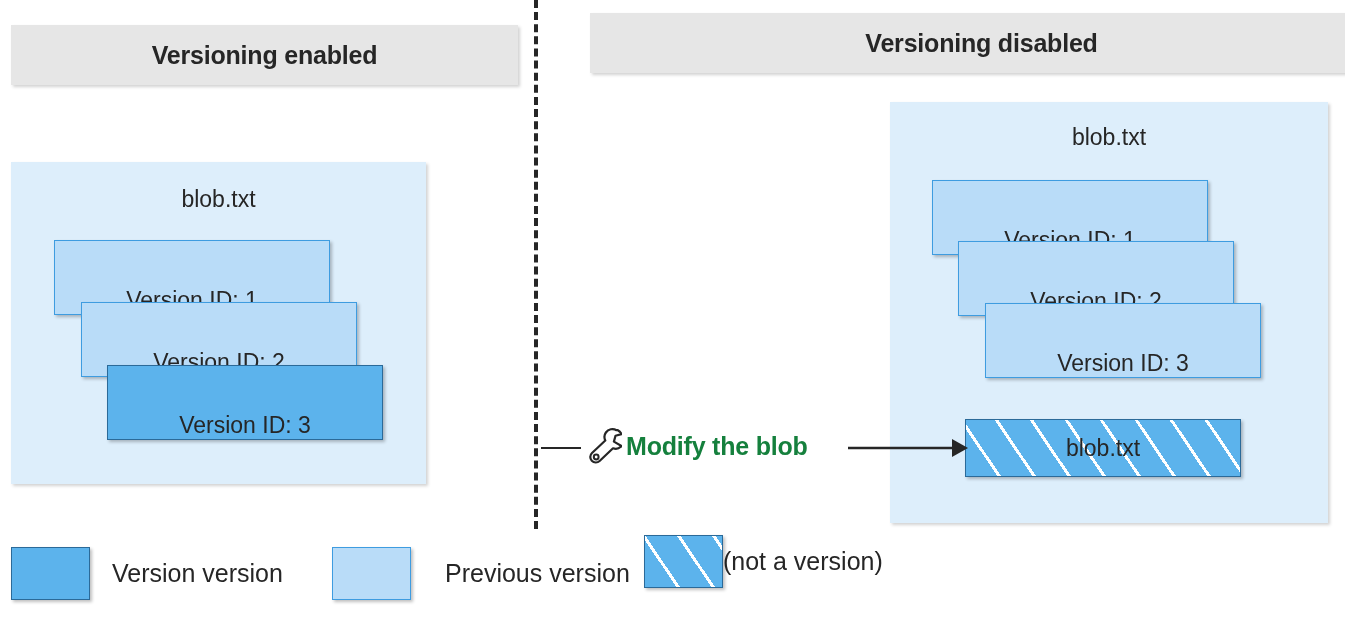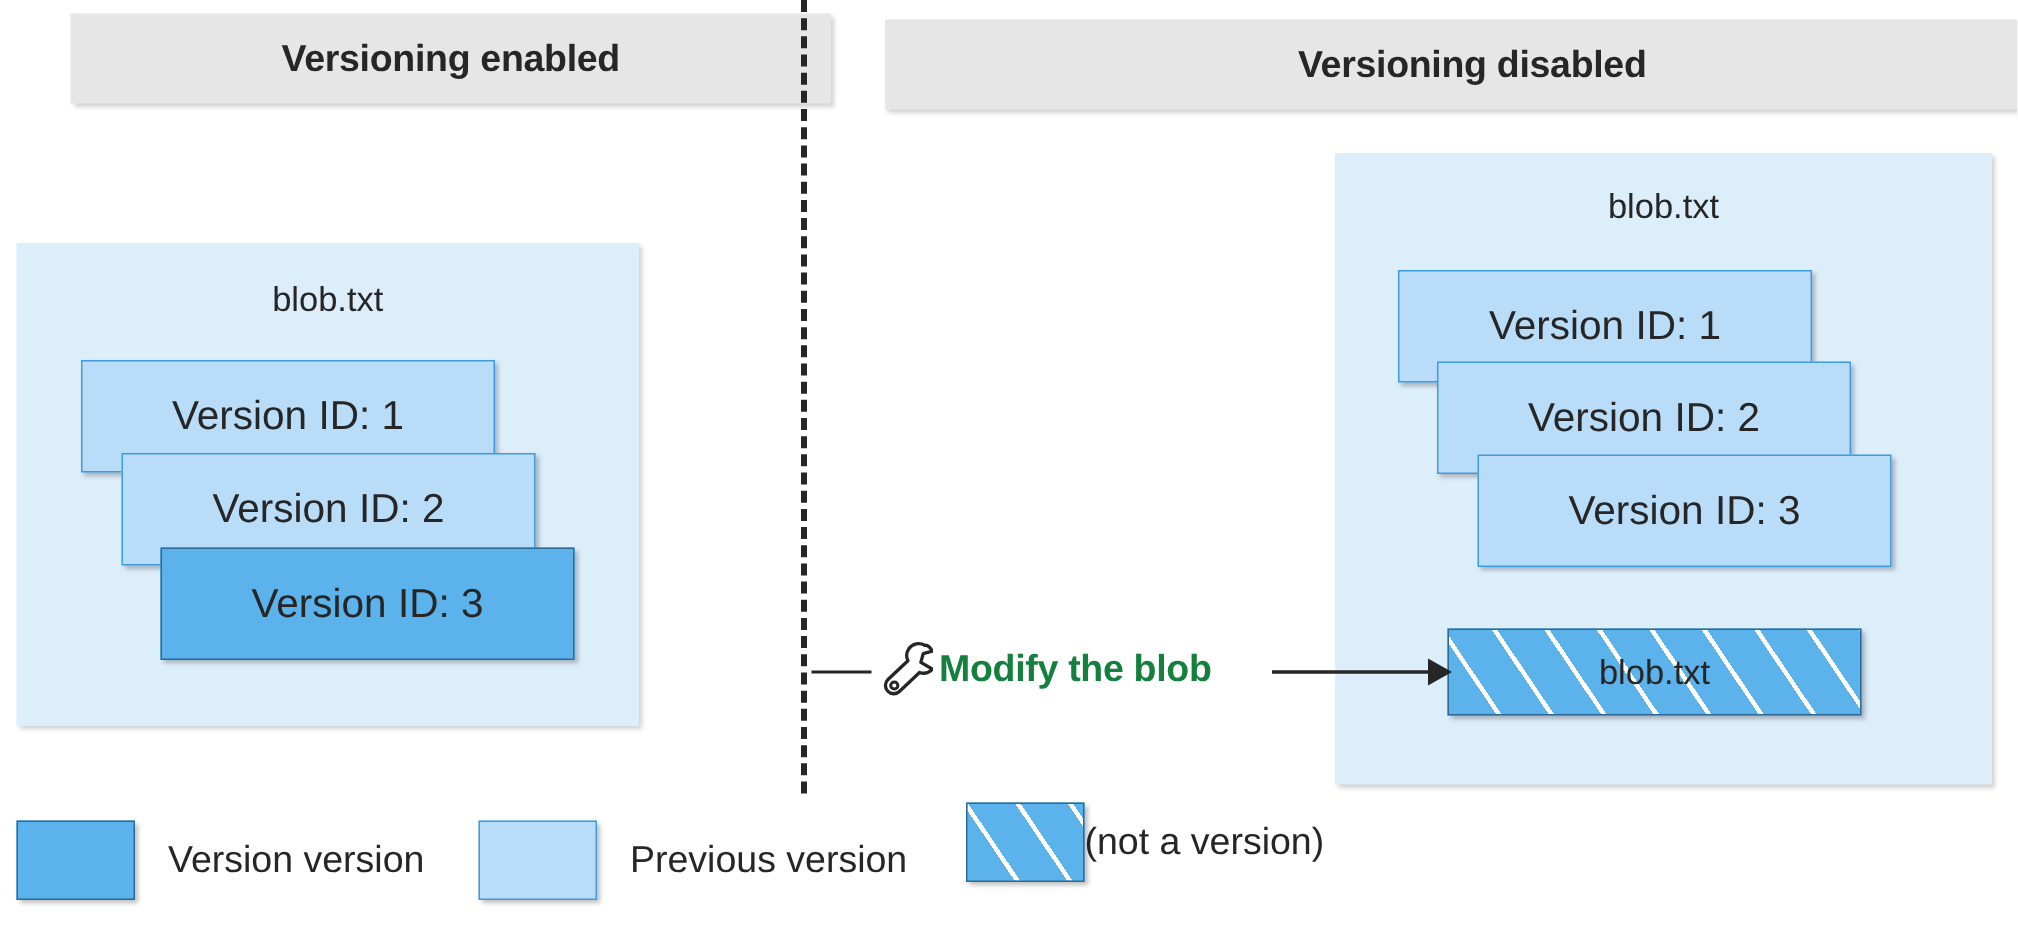--- a/index.html
+++ b/index.html
@@ -27,21 +27,21 @@
     background: #e6e6e6;
     display: flex;
     align-items: center;
     justify-content: center;
     box-shadow: 2px 2px 3px rgba(0,0,0,0.18);
     font-weight: bold;
     font-size: 25px;
     letter-spacing: -0.2px;
     color: #262626;
   }
-  #header-left  { left: 11px;  top: 9px; width: 507px; height: 60px; margin-left: 36px; }
+  #header-left  { left: 11px;  top: 25px; width: 507px; height: 60px; }
   #header-right { left: 550px; top: 13px; width: 783px; height: 60px; margin-left: 40px; }
 
   
   #divider {
     position: absolute;
     left: 534px;
     top: 0px;
     width: 0px;
     height: 529px;
     border-left: 4px dashed #262626;
@@ -64,23 +64,23 @@
     font-size: 23px;
     color: #262626;
   }
   #panel-left  .panel-title { top: 24px; }
   #panel-right .panel-title { top: 22px; }
 
   
   .vbox {
     position: absolute;
     display: flex;
-    align-items: center;
+    align-items: flex-end;
     justify-content: center;
-    font-size: 27px;
+    font-size: 23px;
     color: #262626;
     box-shadow: 2px 2px 3px rgba(0,0,0,0.25);
     box-sizing: border-box;
   }
   .vbox.previous {
     background: #b9dcf8;
     border: 1px solid #3e9ce0;
   }
   .vbox.current {
     background: #5cb3ec;
@@ -202,21 +202,21 @@
         #ffffff 26px,
         #ffffff 29px);
   }
   .legend-label {
     margin-left: 22px;
     font-size: 25px;
     color: #262626;
     white-space: nowrap;
   }
   #legend-item-0 { left: 11px;  top: 7px; }
-  #legend-item-1 { left: 319px; top: 7px; }
+  #legend-item-1 { left: 332px; top: 7px; gap: 12px; }
   #legend-item-2 { left: 644px; top: 7px; }
 </style>
 </head>
 <body>
 
 <div id="diagram">
 
   <div id="header-left" class="col-header">
     <span>Versioning enabled</span>
   </div>

